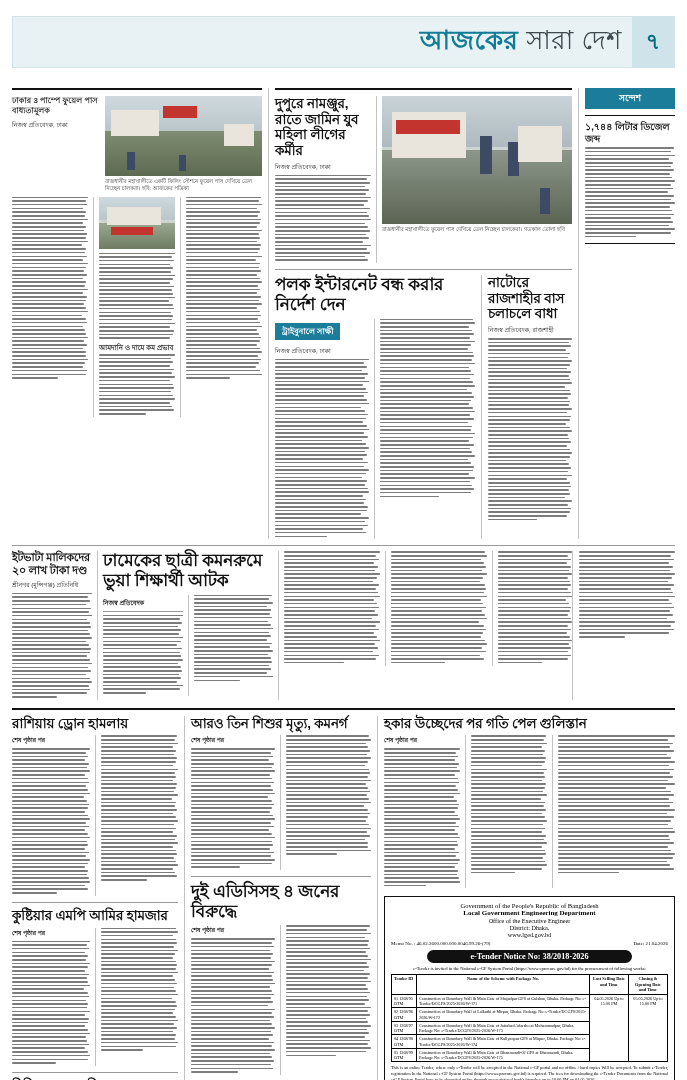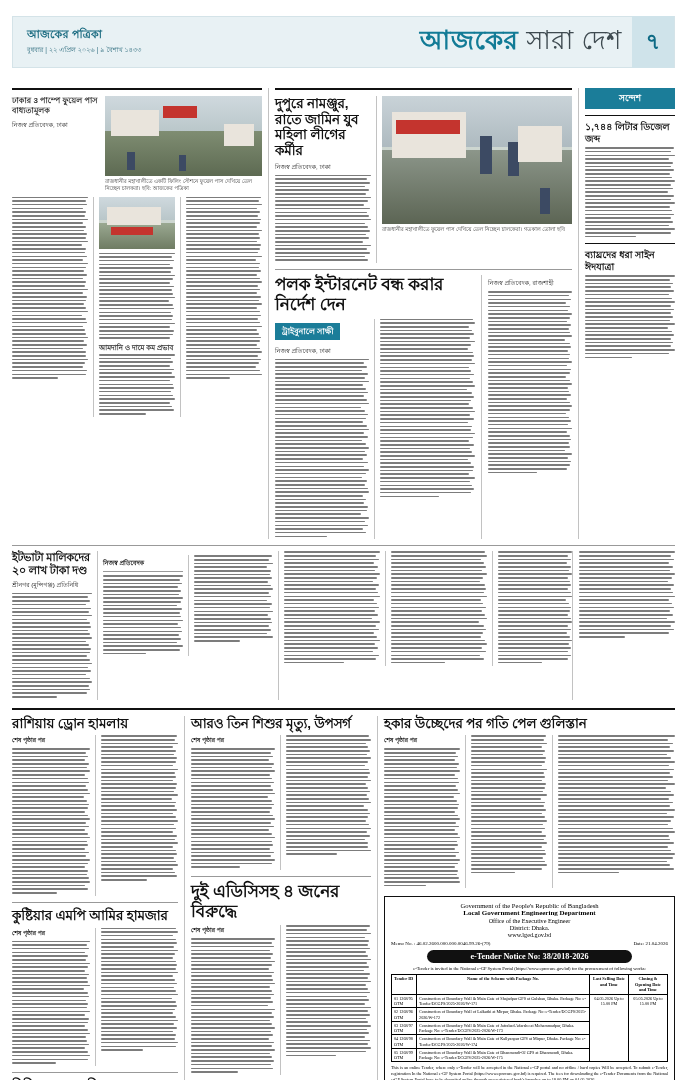--- a/index.html
+++ b/index.html
@@ -80,24 +80,20 @@
   .tn .cnm{width:62%;}
   .tn .cd{width:14%;text-align:center;}
   .ad .fine{font-size:4.3px;margin-top:3px;line-height:1.35;text-align:justify;}
 </style>
 </head>
 <body>
 
 <div class="page">
 
   <div class="masthead">
-    <div class="mh-left">
-      <div class="mh-brandsmall">আজকের পত্রিকা</div>
-      <div class="mh-date">বুধবার | ২২ এপ্রিল ২০২৬ | ৯ বৈশাখ ১৪৩৩</div>
-    </div>
     <div class="mh-center">
       <span class="mh-title"><span>আজকের</span>
       <span class="lite">সারা দেশ</span></span>
     </div>
     <div class="mh-pageno">৭</div>
   </div>
 
   <div class="body-area">
 
     <div class="row">
@@ -444,20 +440,21 @@
                     <i style="width:95%"></i>
                     <i style="width:97%"></i>
                     <i style="width:99%"></i>
                     <i style="width:96%"></i>
                     <i style="width:62%"></i>
                 </div>
               </div>
             </div>
           </div>
           <div class="colsep" style="flex:1;padding-left:6px;">
+            <div class="hl hl-md">নাটোরে রাজশাহীর বাস চলাচলে বাধা</div>
             <div class="byline"><span>নিজস্ব প্রতিবেদক, </span><span>রাজশাহী</span></div>
             <div class="tx last">
               <i style="width:100%"></i>
                 <i style="width:96%"></i>
                 <i style="width:99%"></i>
                 <i style="width:93%"></i>
                 <i style="width:98%"></i>
                 <i style="width:95%"></i>
                 <i style="width:100%"></i>
                 <i style="width:97%"></i>
@@ -535,48 +532,20 @@
               <i style="width:99%"></i>
               <i style="width:95%"></i>
               <i style="width:98%"></i>
               <i style="width:93%"></i>
               <i style="width:100%"></i>
               <i style="width:96%"></i>
               <i style="width:57%"></i>
           </div>
         </div>
         <div class="side-rule"></div>
-        <div>
-          <div class="side-hl">ব্যাঘ্রদের ধরা সাইন ঈদযাত্রা</div>
-          <div class="tx last bullets">
-            <i style="width:100%"></i>
-              <i style="width:94%"></i>
-              <i style="width:98%"></i>
-              <i style="width:96%"></i>
-              <i style="width:99%"></i>
-              <i style="width:93%"></i>
-              <i style="width:97%"></i>
-              <i style="width:100%"></i>
-              <i style="width:95%"></i>
-              <i style="width:99%"></i>
-              <i style="width:96%"></i>
-              <i style="width:98%"></i>
-              <i style="width:94%"></i>
-              <i style="width:100%"></i>
-              <i style="width:92%"></i>
-              <i style="width:97%"></i>
-              <i style="width:99%"></i>
-              <i style="width:95%"></i>
-              <i style="width:98%"></i>
-              <i style="width:96%"></i>
-              <i style="width:100%"></i>
-              <i style="width:93%"></i>
-              <i style="width:52%"></i>
-          </div>
-        </div>
       </div>
     </div>
 
     <div class="thin-rule" style="margin:6px 0 5px;"></div>
     <div class="row">
       <div style="width:80px;padding-right:5px;">
         <div class="hl hl-sm">ইটভাটা মালিকদের ২০ লাখ টাকা দণ্ড</div>
         <div class="byline"><span>শ্রীনগর (মুন্সিগঞ্জ) </span><span>প্রতিনিধি</span></div>
         <div class="tx last">
           <i style="width:100%"></i>
@@ -604,20 +573,21 @@
             <i style="width:93%"></i>
             <i style="width:97%"></i>
             <i style="width:100%"></i>
             <i style="width:96%"></i>
             <i style="width:98%"></i>
             <i style="width:94%"></i>
             <i style="width:56%"></i>
         </div>
       </div>
       <div class="colsep" style="width:170px;padding:0 5px;">
+        <div class="hl hl-lg">ঢামেকের ছাত্রী কমনরুমে ভুয়া শিক্ষার্থী আটক</div>
         <div style="display:flex;margin-top:4px;">
           <div style="width:80px;padding-right:5px;">
             <div class="byline">নিজস্ব প্রতিবেদক</div>
             <div class="thin-rule" style="margin:2px 0 3px;"></div>
             <div class="tx last">
               <i style="width:100%"></i>
                 <i style="width:96%"></i>
                 <i style="width:99%"></i>
                 <i style="width:94%"></i>
                 <i style="width:98%"></i>
@@ -985,21 +955,21 @@
             </div>
           </div>
         </div>
 
         <div class="thin-rule" style="margin:6px 0 5px;"></div>
         <div class="hl hl-md">চিকিৎসককে ছুরিকাঘাত</div>
 
       </div>
 
       <div class="colsep" style="width:180px;padding:0 6px;">
-        <div class="hl hl-md">আরও তিন শিশুর মৃত্যু, উপসর্গ</div>
+        <div class="hl hl-md">আরও তিন শিশুর মৃত্যু, কমনর্গ</div>
         <div style="display:flex;margin-top:4px;">
           <div style="width:84px;padding-right:5px;">
             <div class="contlabel">শেষ পৃষ্ঠার পর</div>
             <div class="tx last">
               <i style="width:100%"></i>
                 <i style="width:95%"></i>
                 <i style="width:98%"></i>
                 <i style="width:93%"></i>
                 <i style="width:99%"></i>
                 <i style="width:96%"></i>

